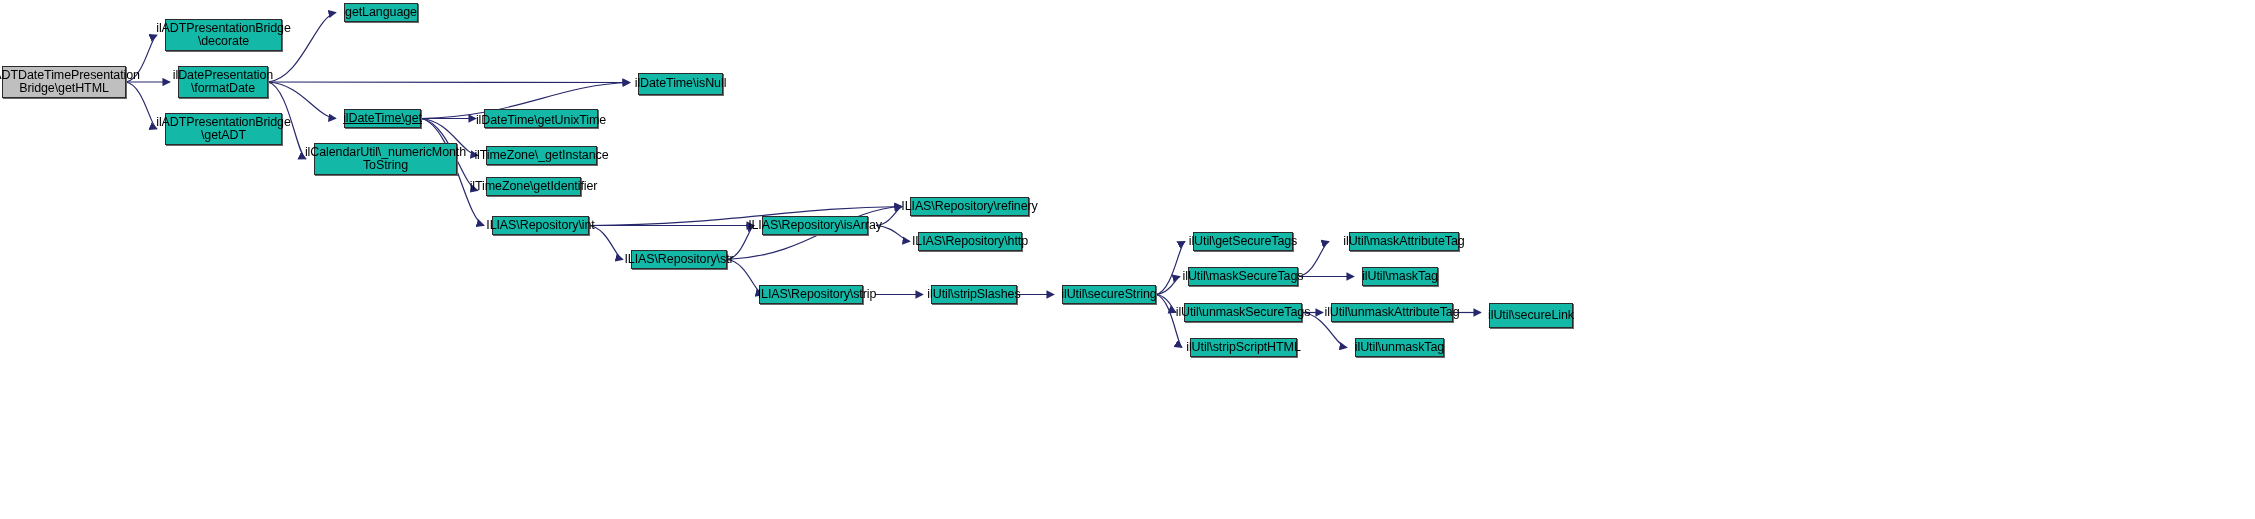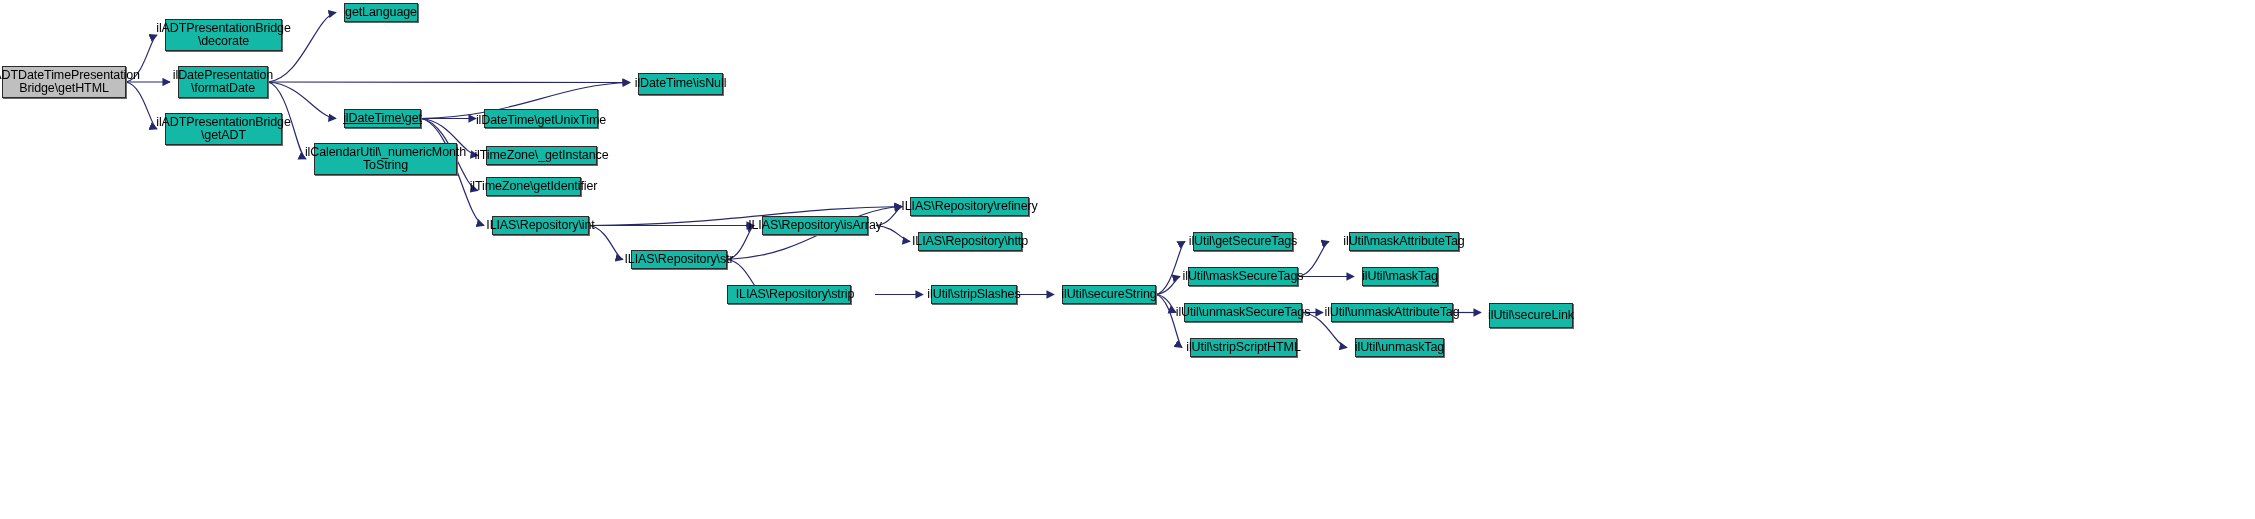--- a/index.html
+++ b/index.html
@@ -106,21 +106,21 @@
       <div class="node" style="left: 484px; top: 109px; width: 114px; height: 19px; align-items: flex-end;"><span>ilDateTime\getUnixTime</span></div>
       <div class="node" style="left: 314px; top: 143px; width: 143px; height: 32px;"><span>ilCalendarUtil\_numericMonth
 ToString</span></div>
       <div class="node" style="left: 486px; top: 146px; width: 111px; height: 19px;"><span>ilTimeZone\_getInstance</span></div>
       <div class="node" style="left: 486px; top: 177px; width: 95px; height: 19px;"><span>ilTimeZone\getIdentifier</span></div>
       <div class="node" style="left: 492px; top: 216px; width: 97px; height: 19px;"><span>ILIAS\Repository\int</span></div>
       <div class="node" style="left: 762px; top: 216px; width: 106px; height: 19px;"><span>ILIAS\Repository\isArray</span></div>
       <div class="node" style="left: 910px; top: 197px; width: 119px; height: 19px;"><span>ILIAS\Repository\refinery</span></div>
       <div class="node" style="left: 918px; top: 232px; width: 104px; height: 19px;"><span>ILIAS\Repository\http</span></div>
       <div class="node" style="left: 631px; top: 250px; width: 96px; height: 19px;"><span>ILIAS\Repository\str</span></div>
-      <div class="node" style="left: 727px; top: 285px; width: 124px; height: 19px; padding-left: 12px;"><span>ILIAS\Repository\strip</span></div>
+      <div class="node" style="left: 759px; top: 285px; width: 104px; height: 19px; padding-left: 12px;"><span>ILIAS\Repository\strip</span></div>
       <div class="node" style="left: 931px; top: 285px; width: 86px; height: 19px; text-align: right;"><span>ilUtil\stripSlashes</span></div>
       <div class="node" style="left: 1062px; top: 285px; width: 94px; height: 19px;"><span>ilUtil\secureString</span></div>
       <div class="node" style="left: 1193px; top: 232px; width: 100px; height: 19px;"><span>ilUtil\getSecureTags</span></div>
       <div class="node" style="left: 1188px; top: 267px; width: 110px; height: 19px;"><span>ilUtil\maskSecureTags</span></div>
       <div class="node" style="left: 1184px; top: 303px; width: 118px; height: 19px;"><span>ilUtil\unmaskSecureTags</span></div>
       <div class="node" style="left: 1190px; top: 338px; width: 107px; height: 19px;"><span>ilUtil\stripScriptHTML</span></div>
       <div class="node" style="left: 1337px; top: 232px; width: 110px; height: 19px; margin-left: 12px;"><span>ilUtil\maskAttributeTag</span></div>
       <div class="node" style="left: 1362px; top: 267px; width: 76px; height: 19px;"><span>ilUtil\maskTag</span></div>
       <div class="node" style="left: 1331px; top: 303px; width: 122px; height: 19px;"><span>ilUtil\unmaskAttributeTag</span></div>
       <div class="node" style="left: 1355px; top: 338px; width: 89px; height: 19px;"><span>ilUtil\unmaskTag</span></div>

